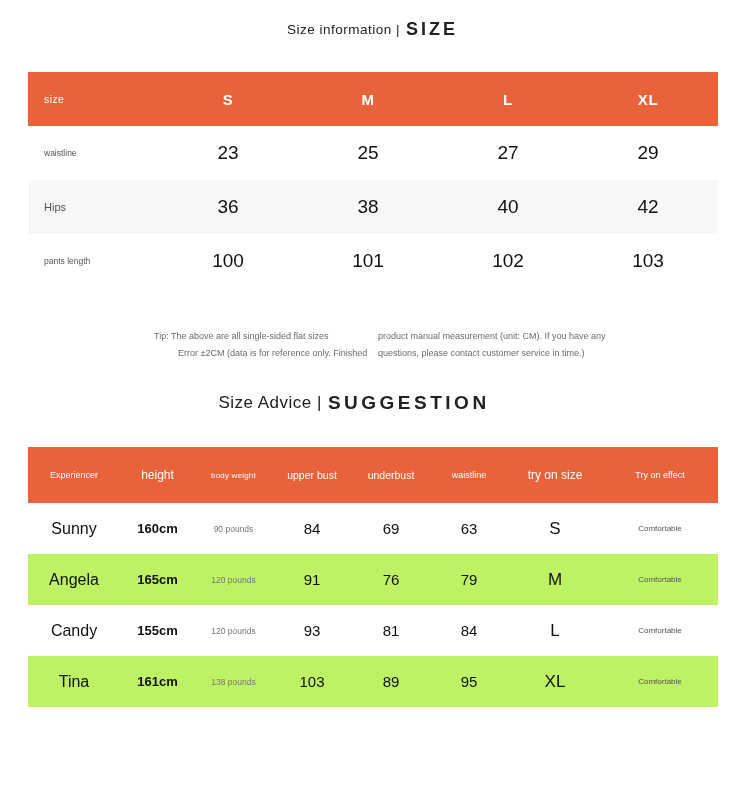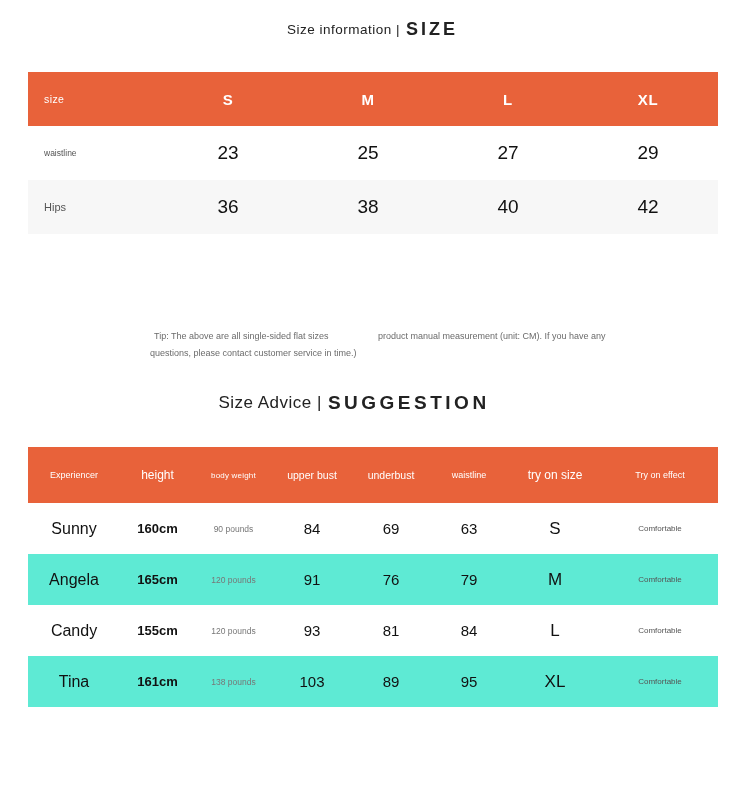--- a/index.html
+++ b/index.html
@@ -111,21 +111,21 @@
   #head-2 { position: absolute; left: 0; top: 392px; width: 708px; }
 
   #advice-table {
     position: absolute;
     left: 28px;
     top: 447px;
     width: 690px;
   }
   #advice-table .thead-row td { height: 56px; }
   #advice-table tbody tr { height: 51px; }
-  #advice-table tbody tr.alt { background: #5eead4; }
+  #advice-table tbody tr.alt { background: #bef264; }
   #advice-table tbody tr.plain { background: #ffffff; }
 
   .h-xs { font-size: 8px; color: #ffffff; letter-spacing: 0.2px; }
   .h-sm { font-size: 9px; color: #ffffff; }
   .h-md { font-size: 10.5px; color: #ffffff; }
   .h-lg { font-size: 12px; color: #ffffff; }
 
   .c-name { font-size: 16px; color: #111111; }
   .c-height { font-size: 13px; color: #111111; font-weight: bold; }
   .c-weight { font-size: 8.5px; color: #777777; }
@@ -181,29 +181,37 @@
       </tr>
 
       <tr class="alt">
         <td class="rowlabel lbl-md">Hips</td>
         <td class="val">36</td>
         <td class="val">38</td>
         <td class="val">40</td>
         <td class="val">42</td>
       </tr>
 
+      <tr class="plain">
+        <td class="rowlabel lbl-sm">pants length</td>
+        <td class="val">100</td>
+        <td class="val">101</td>
+        <td class="val">102</td>
+        <td class="val">103</td>
+      </tr>
     </tbody>
   </table>
 
   <div id="tip-block">
     <div class="tip-row r1">
       <div class="tip-col-a">Tip: The above are all single-sided flat sizes</div>
       <div class="tip-col-b">product manual measurement (unit: CM). If you have any</div>
     </div>
     <div class="tip-row r2">
+      <div class="tip-col-a">Error ±2CM (data is for reference only. Finished</div>
       <div class="tip-col-b">questions, please contact customer service in time.)</div>
     </div>
   </div>
 
   <div class="section-head" id="head-2">
     <span class="lead">Size Advice |</span><span class="emph">SUGGESTION</span>
   </div>
 
   <table class="sz" id="advice-table">
     <colgroup>

